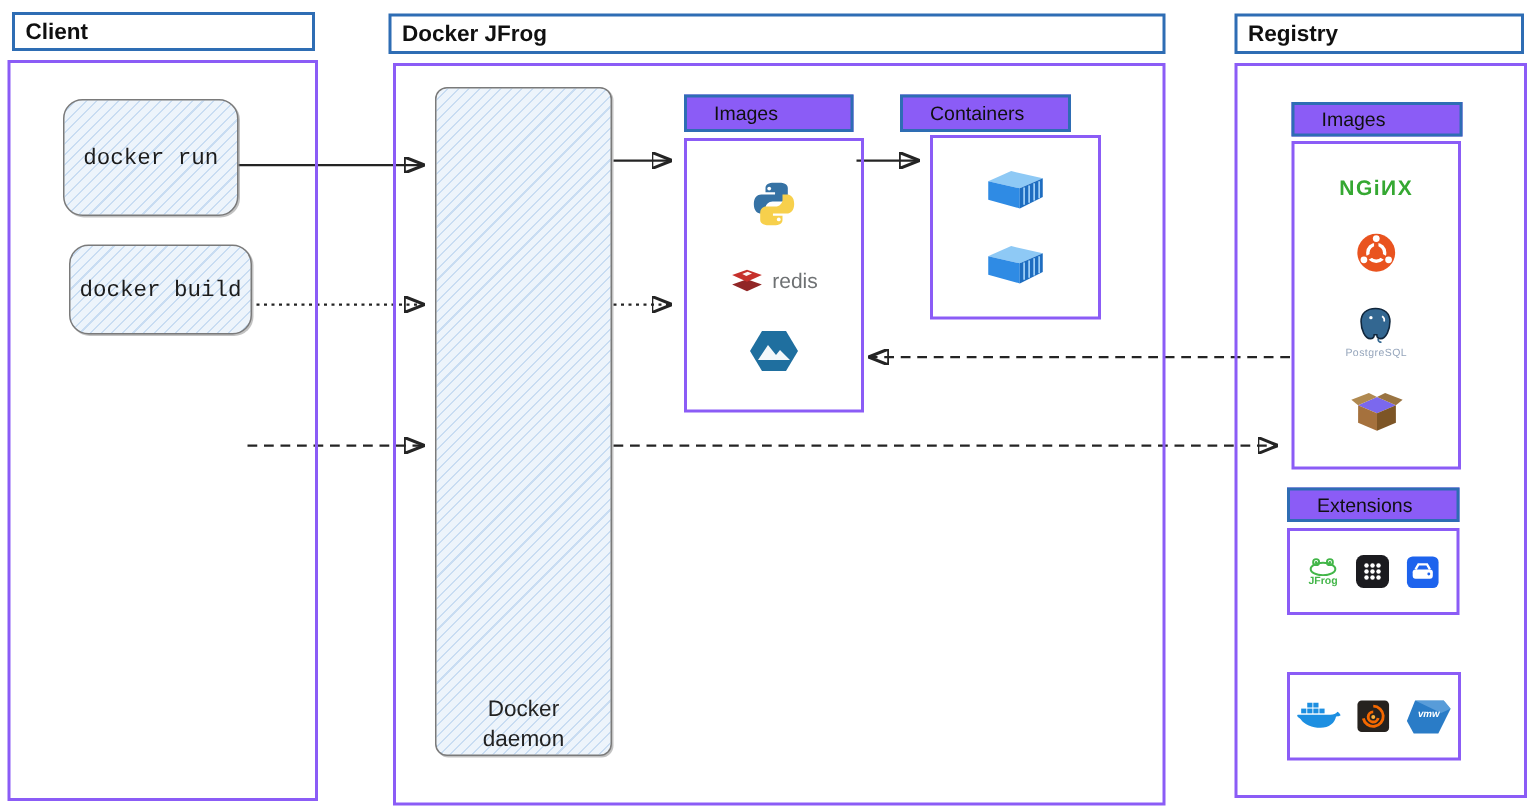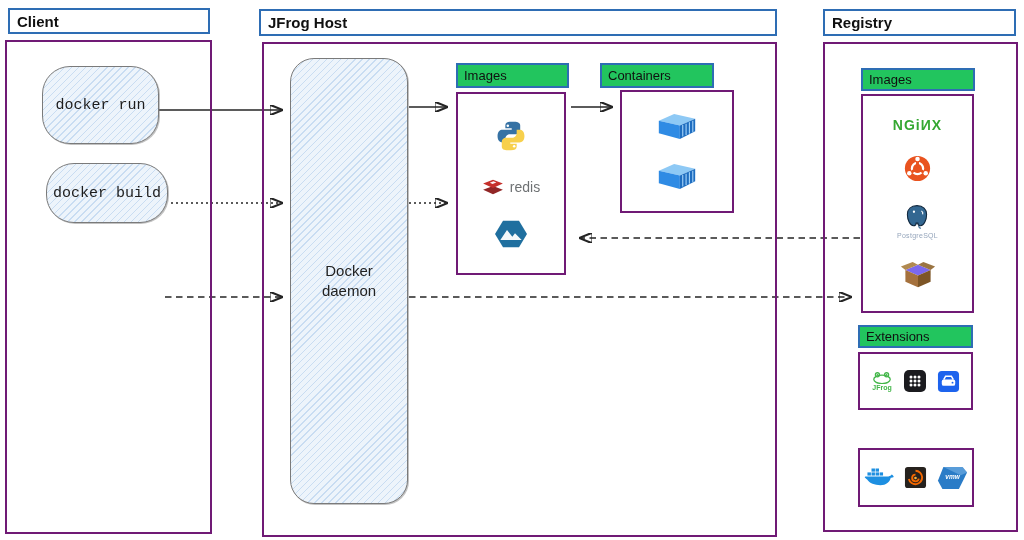--- a/index.html
+++ b/index.html
@@ -1,32 +1,32 @@
 <!DOCTYPE html>
 <html><head>
 <meta charset="utf-8">
 <style>
   html,body{margin:0;padding:0;background:#fff;}
   .canvas{position:relative;width:1024px;height:540px;background:#fff;overflow:hidden;
           font-family:"Liberation Sans",sans-serif;color:#111;}
   .abs{position:absolute;box-sizing:border-box;}
   
-  .frame{border:2px solid #701a75;background:transparent;}
+  .frame{border:2px solid #8b5cf6;background:transparent;}
   .titlebox{border:2px solid #2e6db4;background:#fff;display:flex;align-items:center;
             padding-left:7px;font-size:15px;color:#101010;font-weight:bold;}
-  .labelbox{border:2px solid #2e6db4;background:#22c55e;display:flex;align-items:center;
-            padding-left:6px;font-size:13px;color:#101010;}
+  .labelbox{border:2px solid #2e6db4;background:#8b5cf6;display:flex;align-items:center;
+            padding-left:18px;font-size:13px;color:#101010;}
   
-  .sketch{border:1.6px solid #7a7a7a;border-radius:28px;background-color:#edf4fb;
+  .sketch{border:1.6px solid #7a7a7a;border-radius:13px;background-color:#edf4fb;
           background-image:repeating-linear-gradient(135deg,rgba(116,166,221,.30) 0px,
             rgba(116,166,221,.30) 1px,transparent 1px,transparent 5px);
           box-shadow:1px 1px 0 rgba(120,120,120,.45);
           display:flex;align-items:center;justify-content:center;}
   .cmd{font-family:"Liberation Mono",monospace;font-size:15px;color:#1c1c1c;}
-  .daemon{border-radius:24px;}
+  .daemon{border-radius:8px;align-items:flex-end;}
   .daemon span{font-size:15px;color:#222;text-align:center;width:80px;line-height:1.35;}
   
   .vstack{display:flex;flex-direction:column;align-items:center;justify-content:space-evenly;}
   .hstack{display:flex;flex-direction:row;align-items:center;justify-content:center;gap:10px;}
   .redis-row{display:flex;align-items:center;gap:6px;}
   .redis-label{font-size:14px;color:#6e7173;}
   .nginx-text{font-weight:bold;font-size:14px;letter-spacing:1px;color:#35a832;}
   .pg-block{display:flex;flex-direction:column;align-items:center;gap:1px;}
   .pg-label{font-size:7px;color:#95a5bb;letter-spacing:.3px;}
   .jfrog-block{display:flex;flex-direction:column;align-items:center;line-height:1;}
@@ -66,32 +66,32 @@
   <div class="abs frame" style="left:5px;top:40px;width:207px;height:494px"></div>
 
   <div class="abs sketch" style="left:42px;top:66px;width:117px;height:78px">
     <span class="cmd">docker run</span>
   </div>
   <div class="abs sketch" style="left:46px;top:163px;width:122px;height:60px">
     <span class="cmd">docker build</span>
   </div>
 
   <div class="abs titlebox" style="left:259px;top:9px;width:518px;height:27px">
-    <span>JFrog Host</span>
+    <span>Docker JFrog</span>
   </div>
   <div class="abs frame" style="left:262px;top:42px;width:515px;height:495px"></div>
 
   <div class="abs sketch daemon" style="left:290px;top:58px;width:118px;height:446px">
     <span>Docker daemon</span>
   </div>
 
   <div class="abs labelbox" style="left:456px;top:63px;width:113px;height:25px">
     <span>Images</span>
   </div>
-  <div class="abs frame vstack" style="left:456px;top:92px;width:110px;height:183px">
+  <div class="abs frame vstack" style="left:456px;top:92px;width:120px;height:183px">
 
     <svg width="34" height="34" viewBox="0 0 48 48">
       <path fill="#3672a4" d="M24 4c-5 0-8 1.7-8 5v4h9v2H12c-3.6 0-7 2.6-7 9 0 6.6 3.4 9 7 9h4v-5c0-3.6 3-6.4 6.6-6.4h8.8c2.9 0 5.6-2.5 5.6-5.4V9c0-3.3-3.4-5-8-5h-5z"></path>
       <circle cx="19.5" cy="9.5" r="1.8" fill="#fff"></circle>
       <path fill="#f7d04c" d="M24 44c5 0 8-1.7 8-5v-4h-9v-2h13c3.6 0 7-2.6 7-9 0-6.6-3.4-9-7-9h-4v5c0 3.6-3 6.4-6.6 6.4h-8.8C13.7 26.4 11 28.9 11 31.8V39c0 3.3 3.4 5 8 5h5z"></path>
       <circle cx="28.5" cy="38.5" r="1.8" fill="#fff"></circle>
     </svg>
 
     <div class="redis-row">
       <svg width="22" height="18" viewBox="0 0 24 20">

